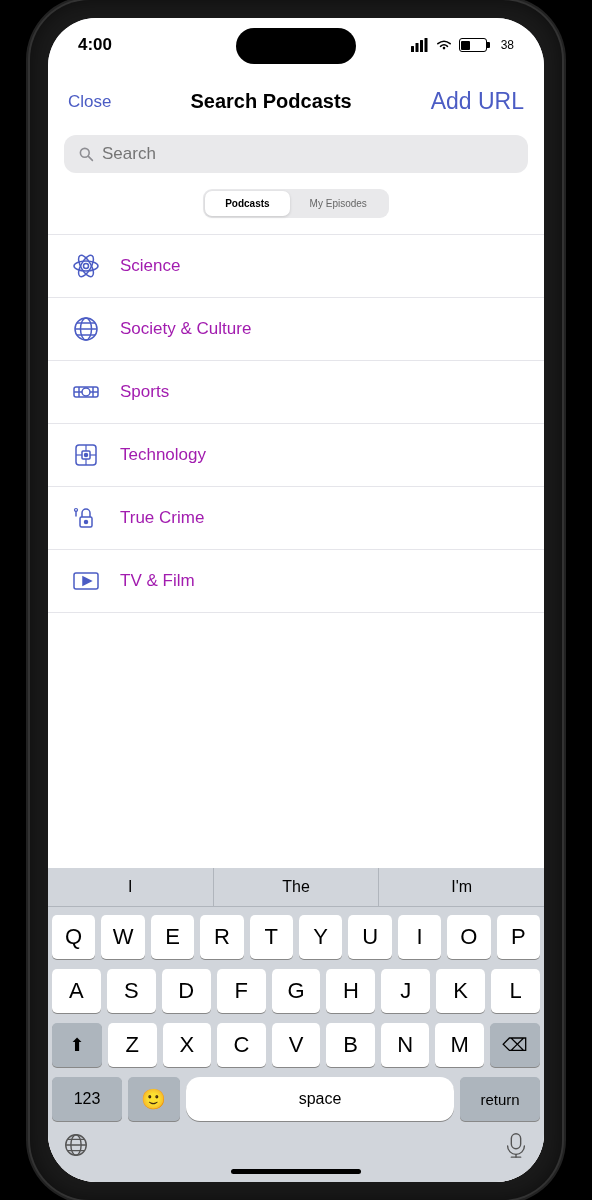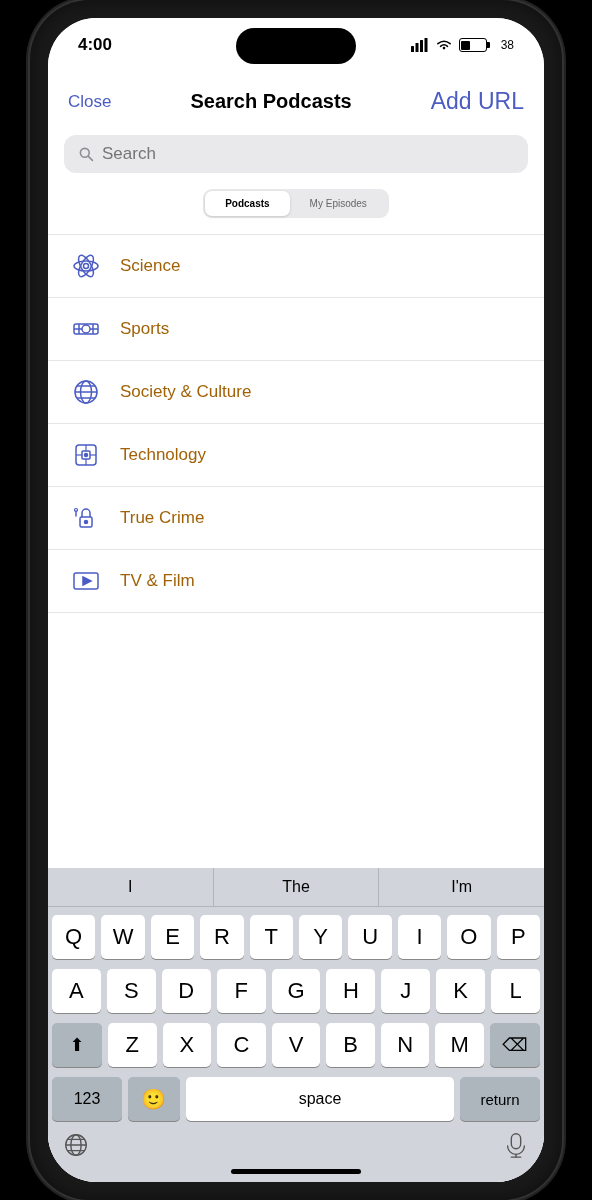--- a/index.html
+++ b/index.html
@@ -154,21 +154,21 @@
     }
     .category-icon svg {
       width: 30px;
       height: 30px;
       stroke: #4b5cc4;
       fill: none;
       stroke-width: 1.5;
     }
     .category-name {
       font-size: 17px;
-      color: #a16207;
+      color: #a21caf;
       text-align: center;
     }
     
     .keyboard-area {
       background: #d1d5db;
       padding: 0;
     }
     .autocorrect-bar {
       display: flex;
       background: #d1d5db;
@@ -217,20 +217,21 @@
     }
     .key-wide {
       min-width: 50px;
       max-width: 70px;
     }
     .key-space {
       background: #fff;
       min-width: 200px;
       max-width: 220px;
       font-size: 16px;
+      border-radius: 14px;
     }
     .key-shift {
       background: #adb5bd;
     }
     .key-delete {
       background: #adb5bd;
     }
     .bottom-bar-keyboard {
       display: flex;
       justify-content: space-between;
@@ -326,42 +327,42 @@
               <ellipse cx="15" cy="15" rx="12" ry="5" stroke="#4b5cc4" stroke-width="1.5" fill="none" transform="rotate(60 15 15)"></ellipse>
               <ellipse cx="15" cy="15" rx="12" ry="5" stroke="#4b5cc4" stroke-width="1.5" fill="none" transform="rotate(120 15 15)"></ellipse>
             </svg>
           </div>
           <span class="category-name">Science</span>
         </div>
 
         <div class="category-item">
           <div class="category-icon">
             <svg viewBox="0 0 30 30">
+              <circle cx="15" cy="15" r="11" stroke="#4b5cc4" stroke-width="1.5" fill="none"></circle>
+              <ellipse cx="15" cy="15" rx="5.5" ry="11" stroke="#4b5cc4" stroke-width="1.5" fill="none"></ellipse>
+              <line x1="4" y1="15" x2="26" y2="15" stroke="#4b5cc4" stroke-width="1.5"></line>
+              <line x1="6" y1="9" x2="24" y2="9" stroke="#4b5cc4" stroke-width="1.5"></line>
+              <line x1="6" y1="21" x2="24" y2="21" stroke="#4b5cc4" stroke-width="1.5"></line>
+            </svg>
+          </div>
+          <span class="category-name">Society &amp; Culture</span>
+        </div>
+
+        <div class="category-item">
+          <div class="category-icon">
+            <svg viewBox="0 0 30 30">
               <rect x="3" y="10" width="24" height="10" rx="2" stroke="#4b5cc4" stroke-width="1.5" fill="none"></rect>
               <circle cx="15" cy="15" r="4" stroke="#4b5cc4" stroke-width="1.5" fill="none"></circle>
               <line x1="3" y1="15" x2="11" y2="15" stroke="#4b5cc4" stroke-width="1.5"></line>
               <line x1="19" y1="15" x2="27" y2="15" stroke="#4b5cc4" stroke-width="1.5"></line>
               <line x1="8" y1="10" x2="8" y2="20" stroke="#4b5cc4" stroke-width="1.5"></line>
               <line x1="22" y1="10" x2="22" y2="20" stroke="#4b5cc4" stroke-width="1.5"></line>
             </svg>
           </div>
           <span class="category-name">Sports</span>
-        </div>
-
-        <div class="category-item">
-          <div class="category-icon">
-            <svg viewBox="0 0 30 30">
-              <circle cx="15" cy="15" r="11" stroke="#4b5cc4" stroke-width="1.5" fill="none"></circle>
-              <ellipse cx="15" cy="15" rx="5.5" ry="11" stroke="#4b5cc4" stroke-width="1.5" fill="none"></ellipse>
-              <line x1="4" y1="15" x2="26" y2="15" stroke="#4b5cc4" stroke-width="1.5"></line>
-              <line x1="6" y1="9" x2="24" y2="9" stroke="#4b5cc4" stroke-width="1.5"></line>
-              <line x1="6" y1="21" x2="24" y2="21" stroke="#4b5cc4" stroke-width="1.5"></line>
-            </svg>
-          </div>
-          <span class="category-name">Society &amp; Culture</span>
         </div>
 
         <div class="category-item">
           <div class="category-icon">
             <svg viewBox="0 0 30 30">
               <rect x="5" y="5" width="20" height="20" rx="3" stroke="#4b5cc4" stroke-width="1.5" fill="none"></rect>
               <rect x="11" y="11" width="8" height="8" rx="1" stroke="#4b5cc4" stroke-width="1.5" fill="none"></rect>
               <circle cx="15" cy="15" r="1.5" fill="#4b5cc4"></circle>
               <line x1="15" y1="5" x2="15" y2="11" stroke="#4b5cc4" stroke-width="1.2"></line>
               <line x1="15" y1="19" x2="15" y2="25" stroke="#4b5cc4" stroke-width="1.2"></line>

